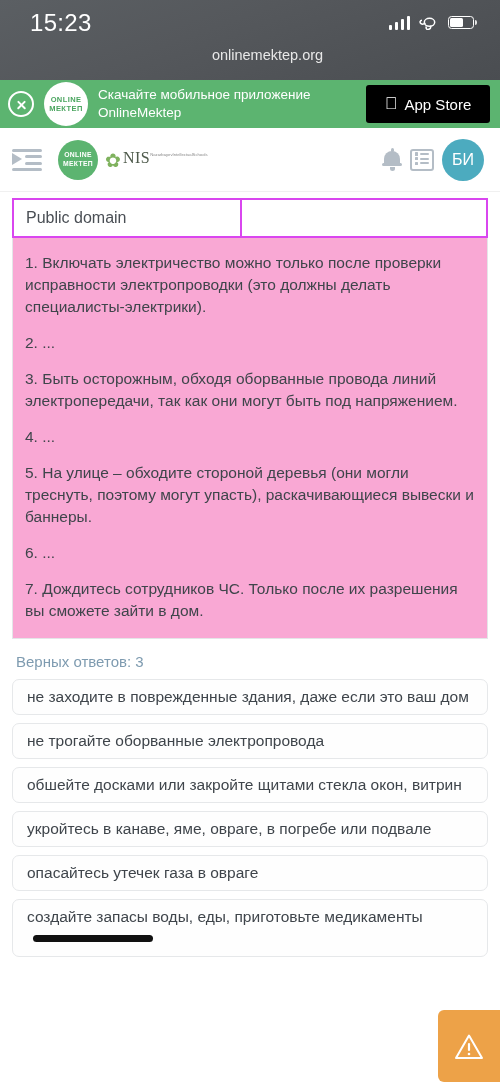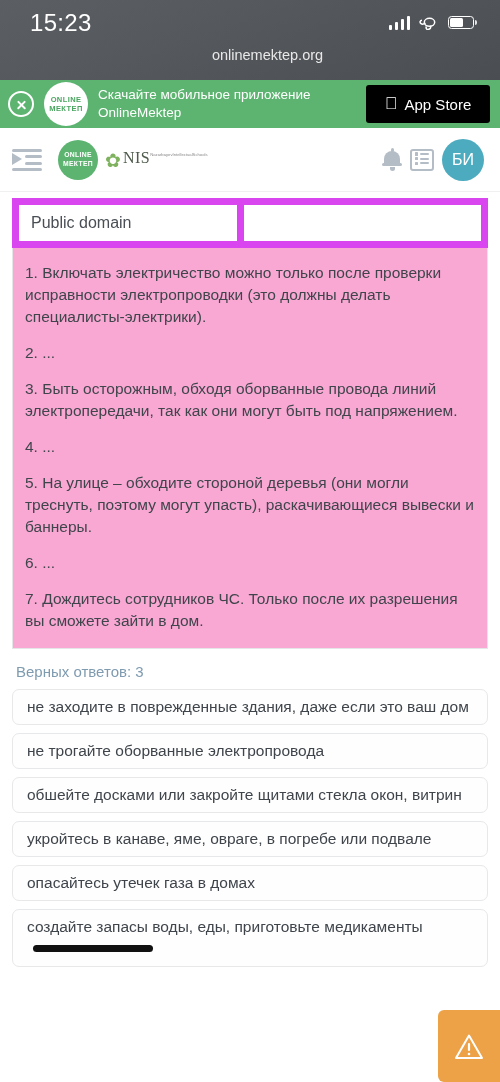--- a/index.html
+++ b/index.html
@@ -110,21 +110,21 @@
   .avatar {
     width:42px; height:42px; border-radius:50%; background:#4cabbf;
     display:flex; align-items:center; justify-content:center;
     color:#fff; font-size:16px; cursor:pointer;
   }
 
   
   .content { padding:0 12px; }
   .tbl { width:100%; border-collapse:collapse; margin-top:6px; }
   .tbl td {
-    border:7px solid #d946ef; padding:9px 12px;
+    border:2px solid #d946ef; padding:9px 12px;
     font-size:16px; color:#4a4f55; height:38px;
   }
   .tbl td.c1 { width:48%; }
 
   .passage {
     border:1px solid #e4e6e8; border-top:none; padding:14px 12px 16px;
     background:#f9a8d4;
   }
   .passage p { font-size:15.5px; line-height:1.42; color:#3f454b; margin-bottom:14px; }
   .passage p:last-child { margin-bottom:0; }
@@ -255,21 +255,21 @@
       <p>6. ...</p>
       <p>7. Дождитесь сотрудников ЧС. Только после их разрешения вы сможете зайти в дом.</p>
     </div>
 
     <div class="correct-count">Верных ответов: 3</div>
 
     <div class="opt"><span>не заходите в поврежденные здания, даже если это ваш дом</span></div>
     <div class="opt"><span>не трогайте оборванные электропровода</span></div>
     <div class="opt"><span>обшейте досками или закройте щитами стекла окон, витрин</span></div>
     <div class="opt"><span>укройтесь в канаве, яме, овраге, в погребе или подвале</span></div>
-    <div class="opt"><span>опасайтесь утечек газа в домах</span></div>
+    <div class="opt"><span>опасайтесь утечек газа в овраге</span></div>
     <div class="opt"><span>создайте запасы воды, еды, приготовьте медикаменты</span><span class="redaction"></span></div>
 
   </div>
 
   <div class="fab">
     <svg class="warn-tri" viewBox="0 0 30 27">
       <path d="M15 2.5 L28 25 L2 25 Z" fill="none" stroke="#fff" stroke-width="2" stroke-linejoin="round"></path>
       <rect x="13.9" y="10" width="2.2" height="8" rx="1.1" fill="#fff"></rect>
       <circle cx="15" cy="21" r="1.3" fill="#fff"></circle>
     </svg>

